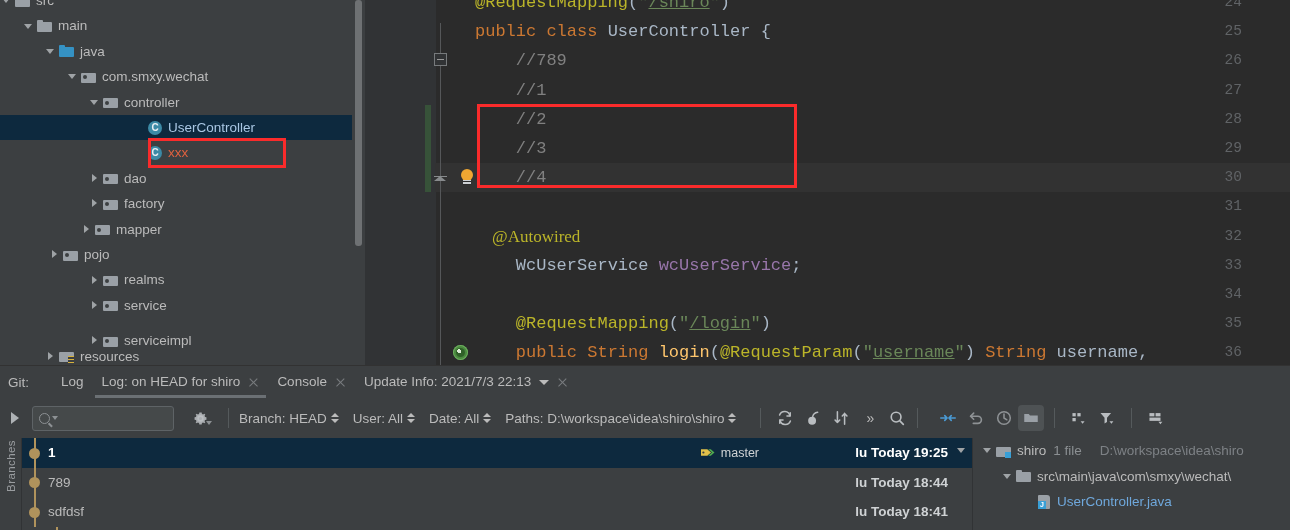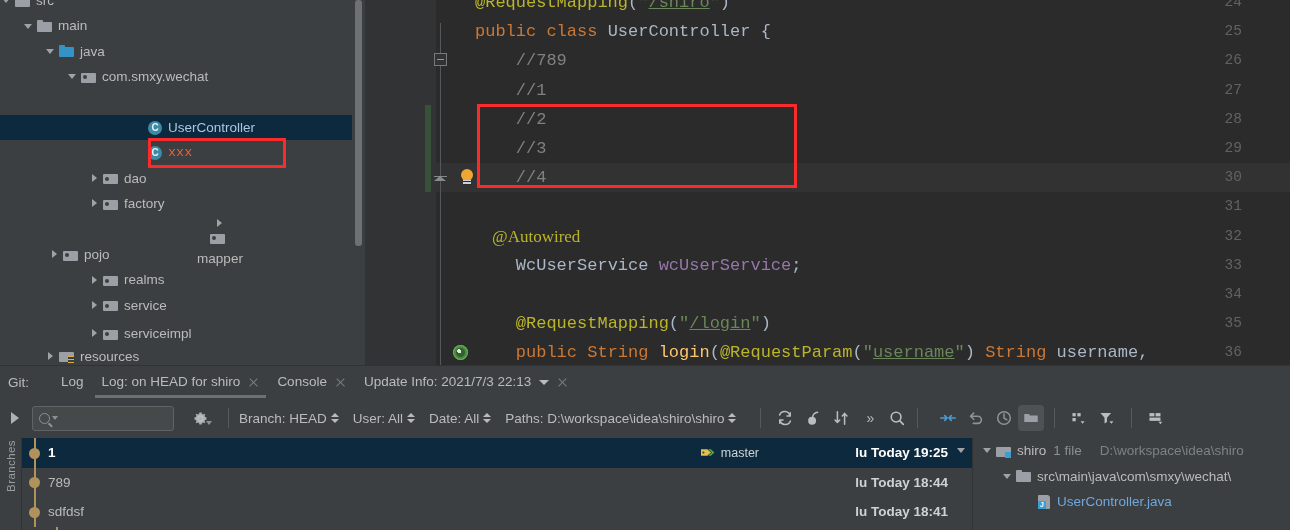--- a/index.html
+++ b/index.html
@@ -95,21 +95,21 @@
     background:#3c8aa6; border-radius:50%;
   }
   .ico.class::after {
     content:'C'; position:absolute; left:0; top:0; width:16px; height:16px;
     line-height:15px; text-align:center;
     font-size:10px; font-weight:bold; color:#e8eef2;
     font-family:"Liberation Sans",sans-serif;
   }
   .tree-label { font-size:13.5px; }
   .tree-label.cls-sel { color:#a9c7e4; }
-  .tree-label.red { color:#e0613f;font-family:Liberation Mono, monospace; }
+  .tree-label.red { color:#e0613f; }
 
   
   .annot-box {
     position:absolute; border:3px solid #fa2b2b; pointer-events:none;
     box-sizing:border-box;
   }
 
   
   #tree-scrollbar {
     position:absolute; left:355px; top:0; width:7px; height:246px;
@@ -383,61 +383,66 @@
         <div class="tree-row" style="padding-left: 44px; top: 38.8px; position: absolute; left: 0px; right: 0px;">
           <span class="arrow down"></span>
           <span class="ico folder-src"></span>
           <span class="tree-label">java</span>
         </div>
         <div class="tree-row" style="padding-left: 66px; top: 64.2px; position: absolute; left: 0px; right: 0px;">
           <span class="arrow down"></span>
           <span class="ico package"></span>
           <span class="tree-label">com.smxy.wechat</span>
         </div>
+        <div class="tree-row" style="padding-left: 88px; top: 89.6px; position: absolute; left: 0px; right: 0px;">
+          <span class="arrow down"></span>
+          <span class="ico package"></span>
+          <span class="tree-label">controller</span>
+        </div>
         <div class="tree-row selected" style="padding-left: 132px; top: 115px; position: absolute; left: 0px; right: 0px;">
           <span class="arrow none"></span>
           <span class="ico class"></span>
           <span class="tree-label cls-sel">UserController</span>
         </div>
         <div class="tree-row" style="padding-left: 132px; top: 140.4px; position: absolute; left: 0px; right: 0px;">
           <span class="arrow none"></span>
           <span class="ico class"></span>
           <span class="tree-label red">xxx</span>
         </div>
         <div class="tree-row" style="padding-left: 88px; top: 165.8px; position: absolute; left: 0px; right: 0px;">
           <span class="arrow right"></span>
           <span class="ico package"></span>
           <span class="tree-label">dao</span>
         </div>
         <div class="tree-row" style="padding-left: 88px; top: 191.2px; position: absolute; left: 0px; right: 0px;">
           <span class="arrow right"></span>
           <span class="ico package"></span>
           <span class="tree-label">factory</span>
         </div>
-        <div class="tree-row" style="padding-left: 80px; top: 216.6px; position: absolute; left: 0px; right: 0px; flex-direction: column;">
+        <div class="tree-row" style="padding-left: 80px; top: 216.6px; position: absolute; left: 0px; right: 0px;">
           <span class="arrow right"></span>
           <span class="ico package"></span>
           <span class="tree-label">mapper</span>
         </div>
         <div class="tree-row" style="padding-left: 48px; top: 242px; position: absolute; left: 0px; right: 0px;">
           <span class="arrow right"></span>
           <span class="ico package"></span>
           <span class="tree-label">pojo</span>
         </div>
         <div class="tree-row" style="padding-left: 88px; top: 267.4px; position: absolute; left: 0px; right: 0px;">
           <span class="arrow right"></span>
           <span class="ico package"></span>
           <span class="tree-label">realms</span>
         </div>
         <div class="tree-row" style="padding-left: 88px; top: 292.8px; position: absolute; left: 0px; right: 0px;">
           <span class="arrow right"></span>
           <span class="ico package"></span>
           <span class="tree-label">service</span>
         </div>
-        <div class="tree-row" style="padding-left: 88px; top: 321px; position: absolute; left: 0px; right: 0px;">
+        <div class="tree-row" style="padding-left: 88px; top: 328px; position: absolute; left: 0px; right: 0px;">
           <span class="arrow right"></span>
           <span class="ico package"></span>
           <span class="tree-label">serviceimpl</span>
         </div>
         <div class="tree-row" style="padding-left: 44px; top: 343.6px; position: absolute; left: 0px; right: 0px;">
           <span class="arrow right"></span>
           <span class="ico folder-res"></span>
           <span class="tree-label">resources</span>
         </div>
       </div>

